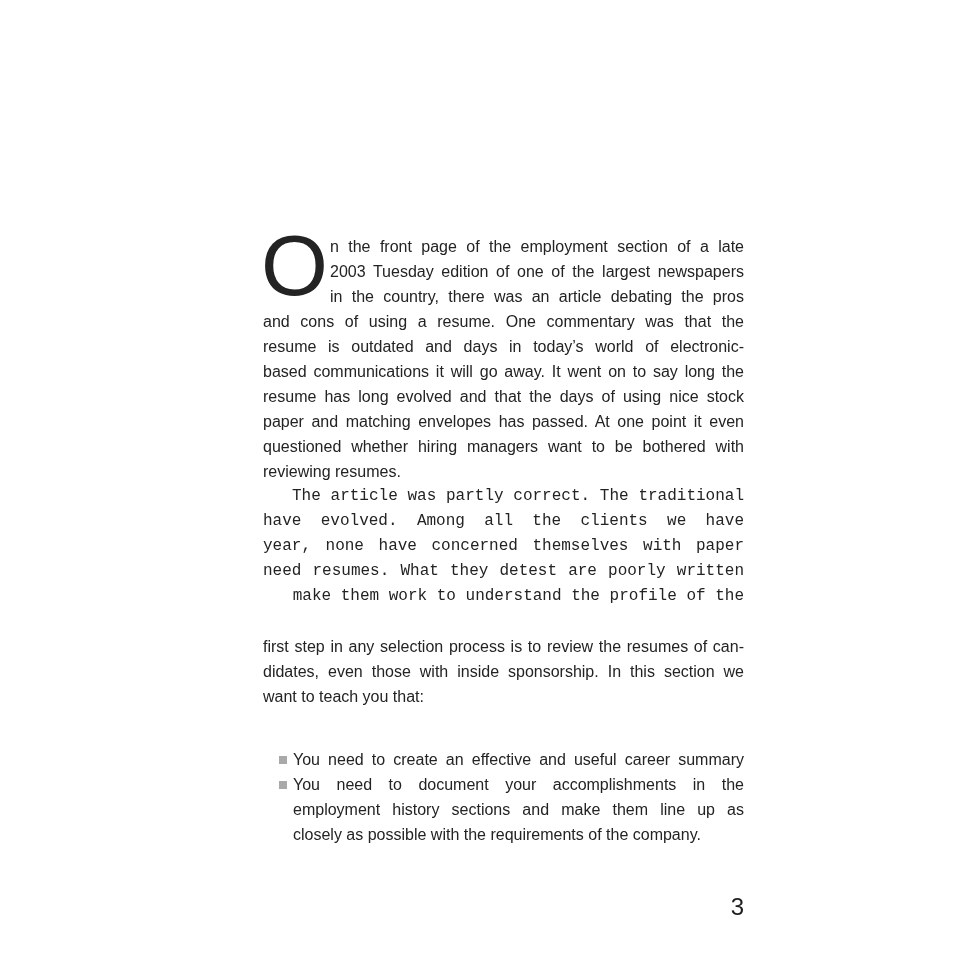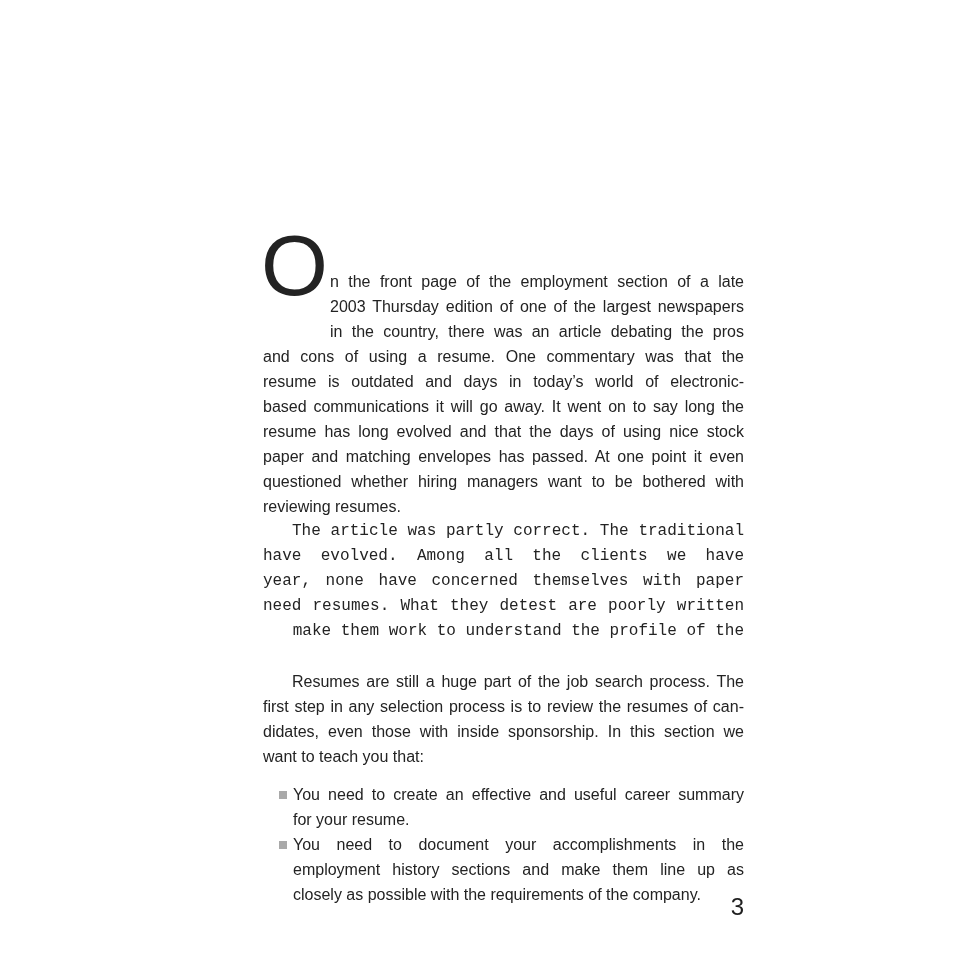--- a/index.html
+++ b/index.html
@@ -4,21 +4,21 @@
 <style>
   html, body { margin: 0; padding: 0; background: #ffffff; }
   .page {
     position: relative;
     width: 960px;
     height: 960px;
     background: #ffffff;
     font-family: "Liberation Sans", "DejaVu Sans", sans-serif;
     color: #232323;
   }
-  .block { position: absolute; font-size: 16px; margin-top: 35px; }
+  .block { position: absolute; font-size: 16px; }
   .ln { height: 25px; line-height: 25px; overflow: hidden; }
   
   .jl { text-align: justify; text-align-last: justify; }
   
   .ll { text-align: right; text-align-last: left; }
   
   .ind { text-indent: 29px; }
 
   .dropcap {
     position: absolute;
@@ -57,21 +57,21 @@
 </style>
 </head>
 <body>
 
 <div class="page">
 
   <div class="dropcap">O</div>
 
   <div class="block intro-indented">
     <div class="ln jl">n the front page of the employment section of a late</div>
-    <div class="ln jl">2003 Thursday edition of one of the largest newspapers</div>
+    <div class="ln jl">2003 Tuesday edition of one of the largest newspapers</div>
     <div class="ln jl">in the country, there was an article debating the pros</div>
   </div>
 
   <div class="block intro-full">
     <div class="ln jl">and cons of using a resume. One commentary was that the</div>
     <div class="ln jl">resume is outdated and days in today’s world of electronic-</div>
     <div class="ln jl">based communications it will go away. It went on to say long the</div>
     <div class="ln jl">resume has long evolved and that the days of using nice stock</div>
     <div class="ln jl">paper and matching envelopes has passed. At one point it even</div>
     <div class="ln jl">questioned whether hiring managers want to be bothered with</div>
@@ -80,31 +80,29 @@
 
   <div class="block para2">
     <div class="ln jl ind">The article was partly correct. The traditional uses of a resume</div>
     <div class="ln jl">have evolved. Among all the clients we have advised over the last</div>
     <div class="ln jl">year, none have concerned themselves with paper stock. How-</div>
     <div class="ln jl">need resumes. What they detest are poorly written resumes that</div>
     <div class="ln ll">make them work to understand the profile of the candidates.</div>
   </div>
 
   <div class="block para3">
-    <div class="ln jl ind">Resumes are still a huge part of the job search process. The</div>
     <div class="ln jl">first step in any selection process is to review the resumes of can-</div>
     <div class="ln jl">didates, even those with inside sponsorship. In this section we</div>
     <div class="ln ll">want to teach you that:</div>
   </div>
 
   <div class="block bullets">
     <div class="bullet-item">
       <span class="sq"></span>
       <div class="ln jl">You need to create an effective and useful career summary</div>
-      <div class="ln ll">for your resume.</div>
     </div>
     <div class="bullet-item">
       <span class="sq"></span>
       <div class="ln jl">You need to document your accomplishments in the</div>
       <div class="ln jl">employment history sections and make them line up as</div>
       <div class="ln ll">closely as possible with the requirements of the company.</div>
     </div>
   </div>
 
   <div class="folio">3</div>

